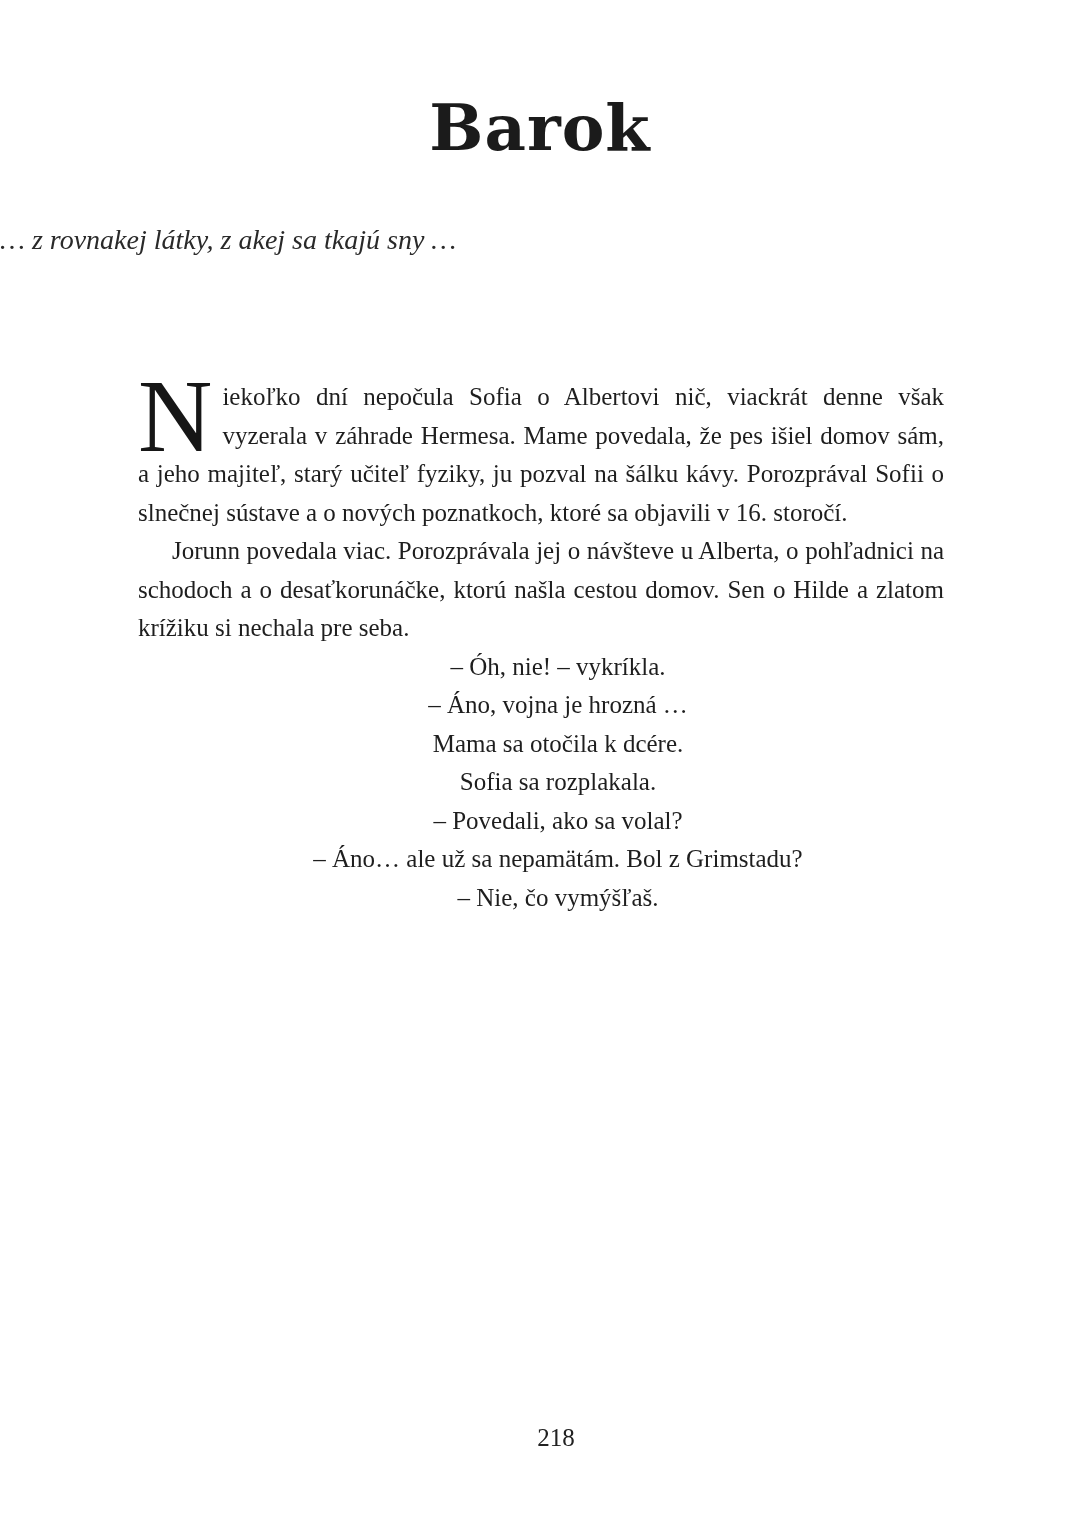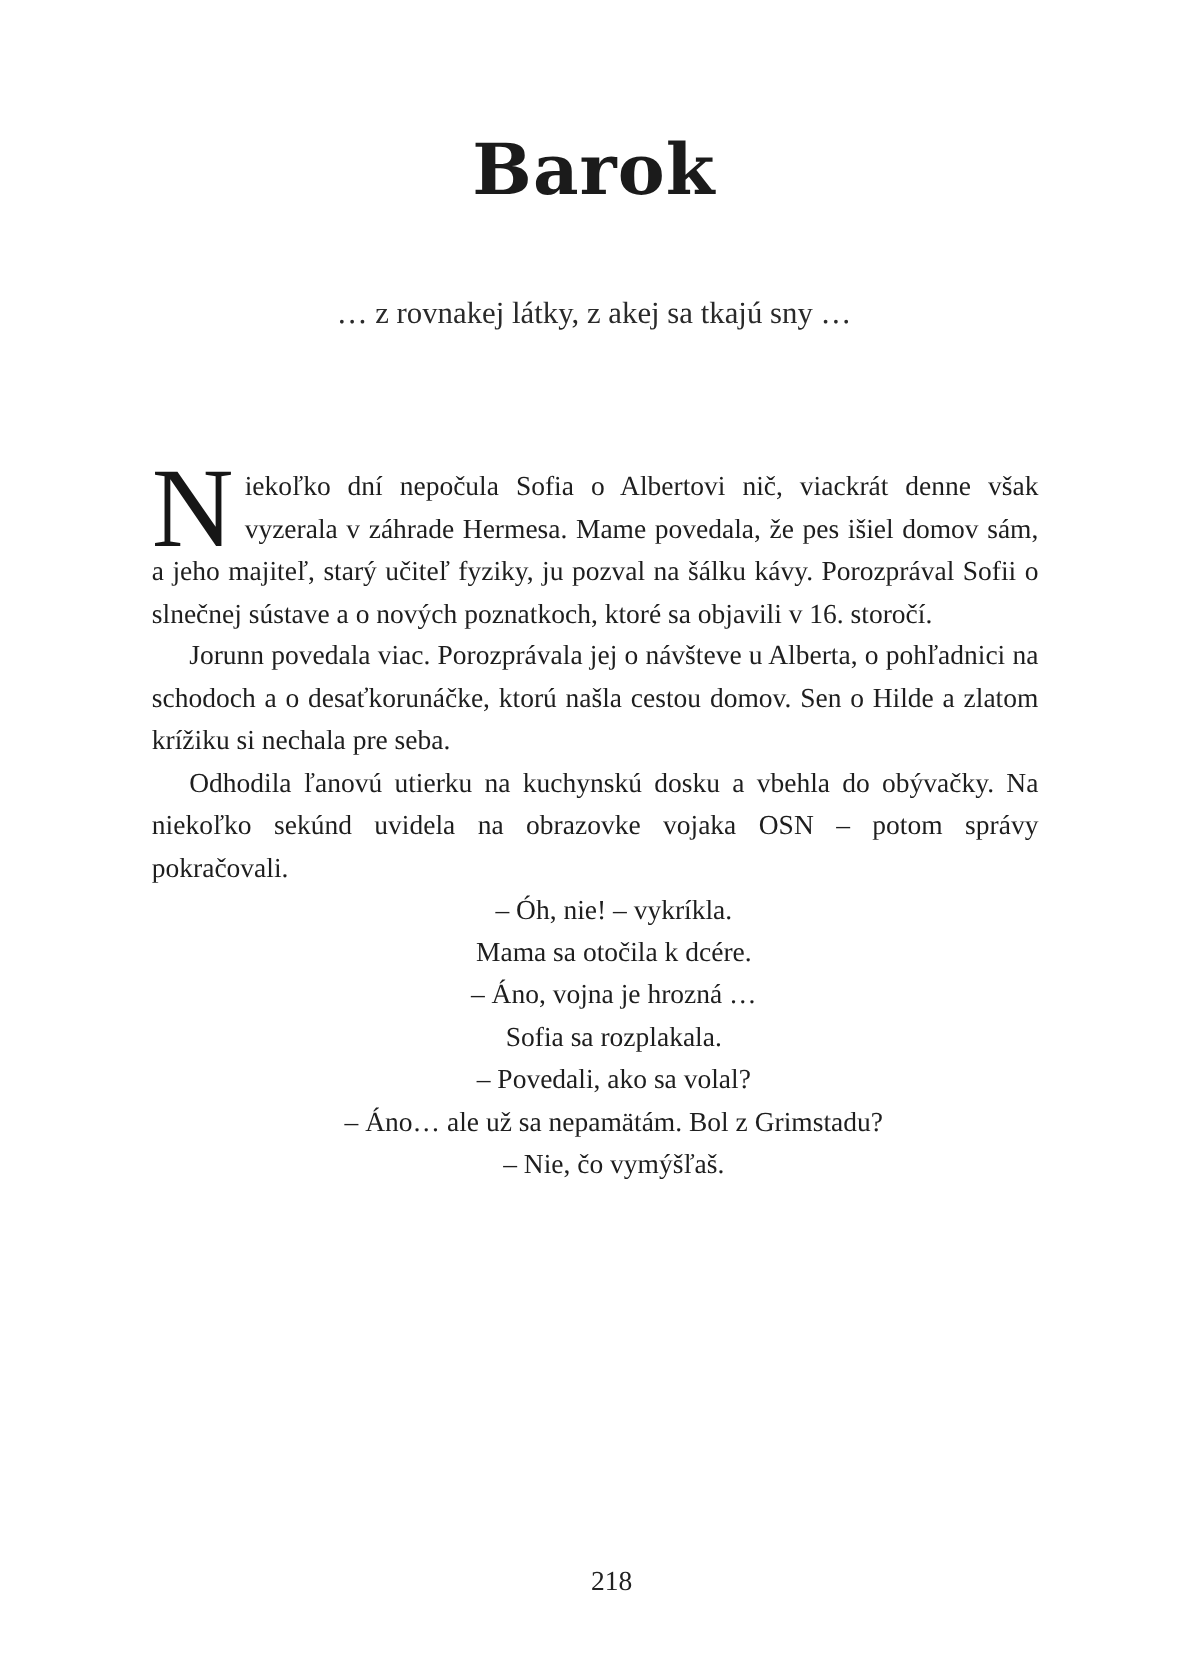--- a/index.html
+++ b/index.html
@@ -8,35 +8,36 @@
     width: 1080px;
     height: 1527px;
     font-family: "Liberation Serif", serif;
     color: #1c1c1c;
   }
   .page {
     position: relative;
     width: 1080px;
     height: 1527px;
     background: #ffffff;
-    padding-top: 119px;
+    padding-top: 92px;
     overflow: hidden;
   }
   .chapter-title {
     text-align: center;
     font-family: "DejaVu Serif", serif;
     font-weight: 700;
     font-size: 64px;
     line-height: 72px;
     letter-spacing: 1px;
     color: #1b1b1b;
   }
   .epigraph {
-    margin-top: 75px;
-    text-align: center;
+    margin-top: 56px;
+    text-align: left;
+    font-style: italic;
     font-size: 28px;
     line-height: 40px;
     color: #2a2a2a;
   }
   .body-text {
     margin-top: 118px;
     margin-left: 138px;
     width: 806px;
     font-size: 25px;
     line-height: 38.5px;
@@ -77,25 +78,24 @@
 
   <p class="epigraph">… z rovnakej látky, z akej sa tkajú sny …</p>
 
   <div class="body-text">
 
     <p class="para">
       <span class="dropcap">N</span><span>iekoľko dní nepočula Sofia o Albertovi nič, viackrát denne však vyzerala v záhrade Hermesa. Mame povedala, že pes išiel domov sám, a jeho majiteľ, starý učiteľ fyziky, ju pozval na šálku kávy. Porozprával Sofii o slnečnej sústave a o nových poznatkoch, ktoré sa objavili v 16. storočí.</span>
     </p>
 
     <p class="para indent">Jorunn povedala viac. Porozprávala jej o návšteve u Alberta, o pohľadnici na schodoch a o desaťkorunáčke, ktorú našla cestou domov. Sen o Hilde a zlatom krížiku si nechala pre seba.</p>
-    <p class="para indent">Odhodila ľanovú utierku na kuchynskú dosku a vbehla do obývačky. Na niekoľko sekúnd uvidela na obrazovke vojaka OSN – potom správy pokračovali.</p>
 
     <p class="dialogue">– Óh, nie! – vykríkla.</p>
+    <p class="dialogue">– Áno, vojna je hrozná …</p>
     <p class="dialogue">Mama sa otočila k dcére.</p>
-    <p class="dialogue">– Áno, vojna je hrozná …</p>
     <p class="dialogue">Sofia sa rozplakala.</p>
     <p class="dialogue">– Povedali, ako sa volal?</p>
     <p class="dialogue">– Áno… ale už sa nepamätám. Bol z Grimstadu?</p>
     <p class="dialogue">– Nie, čo vymýšľaš.</p>
 
   </div>
 
   <div class="page-number">218</div>
 
 </div>

